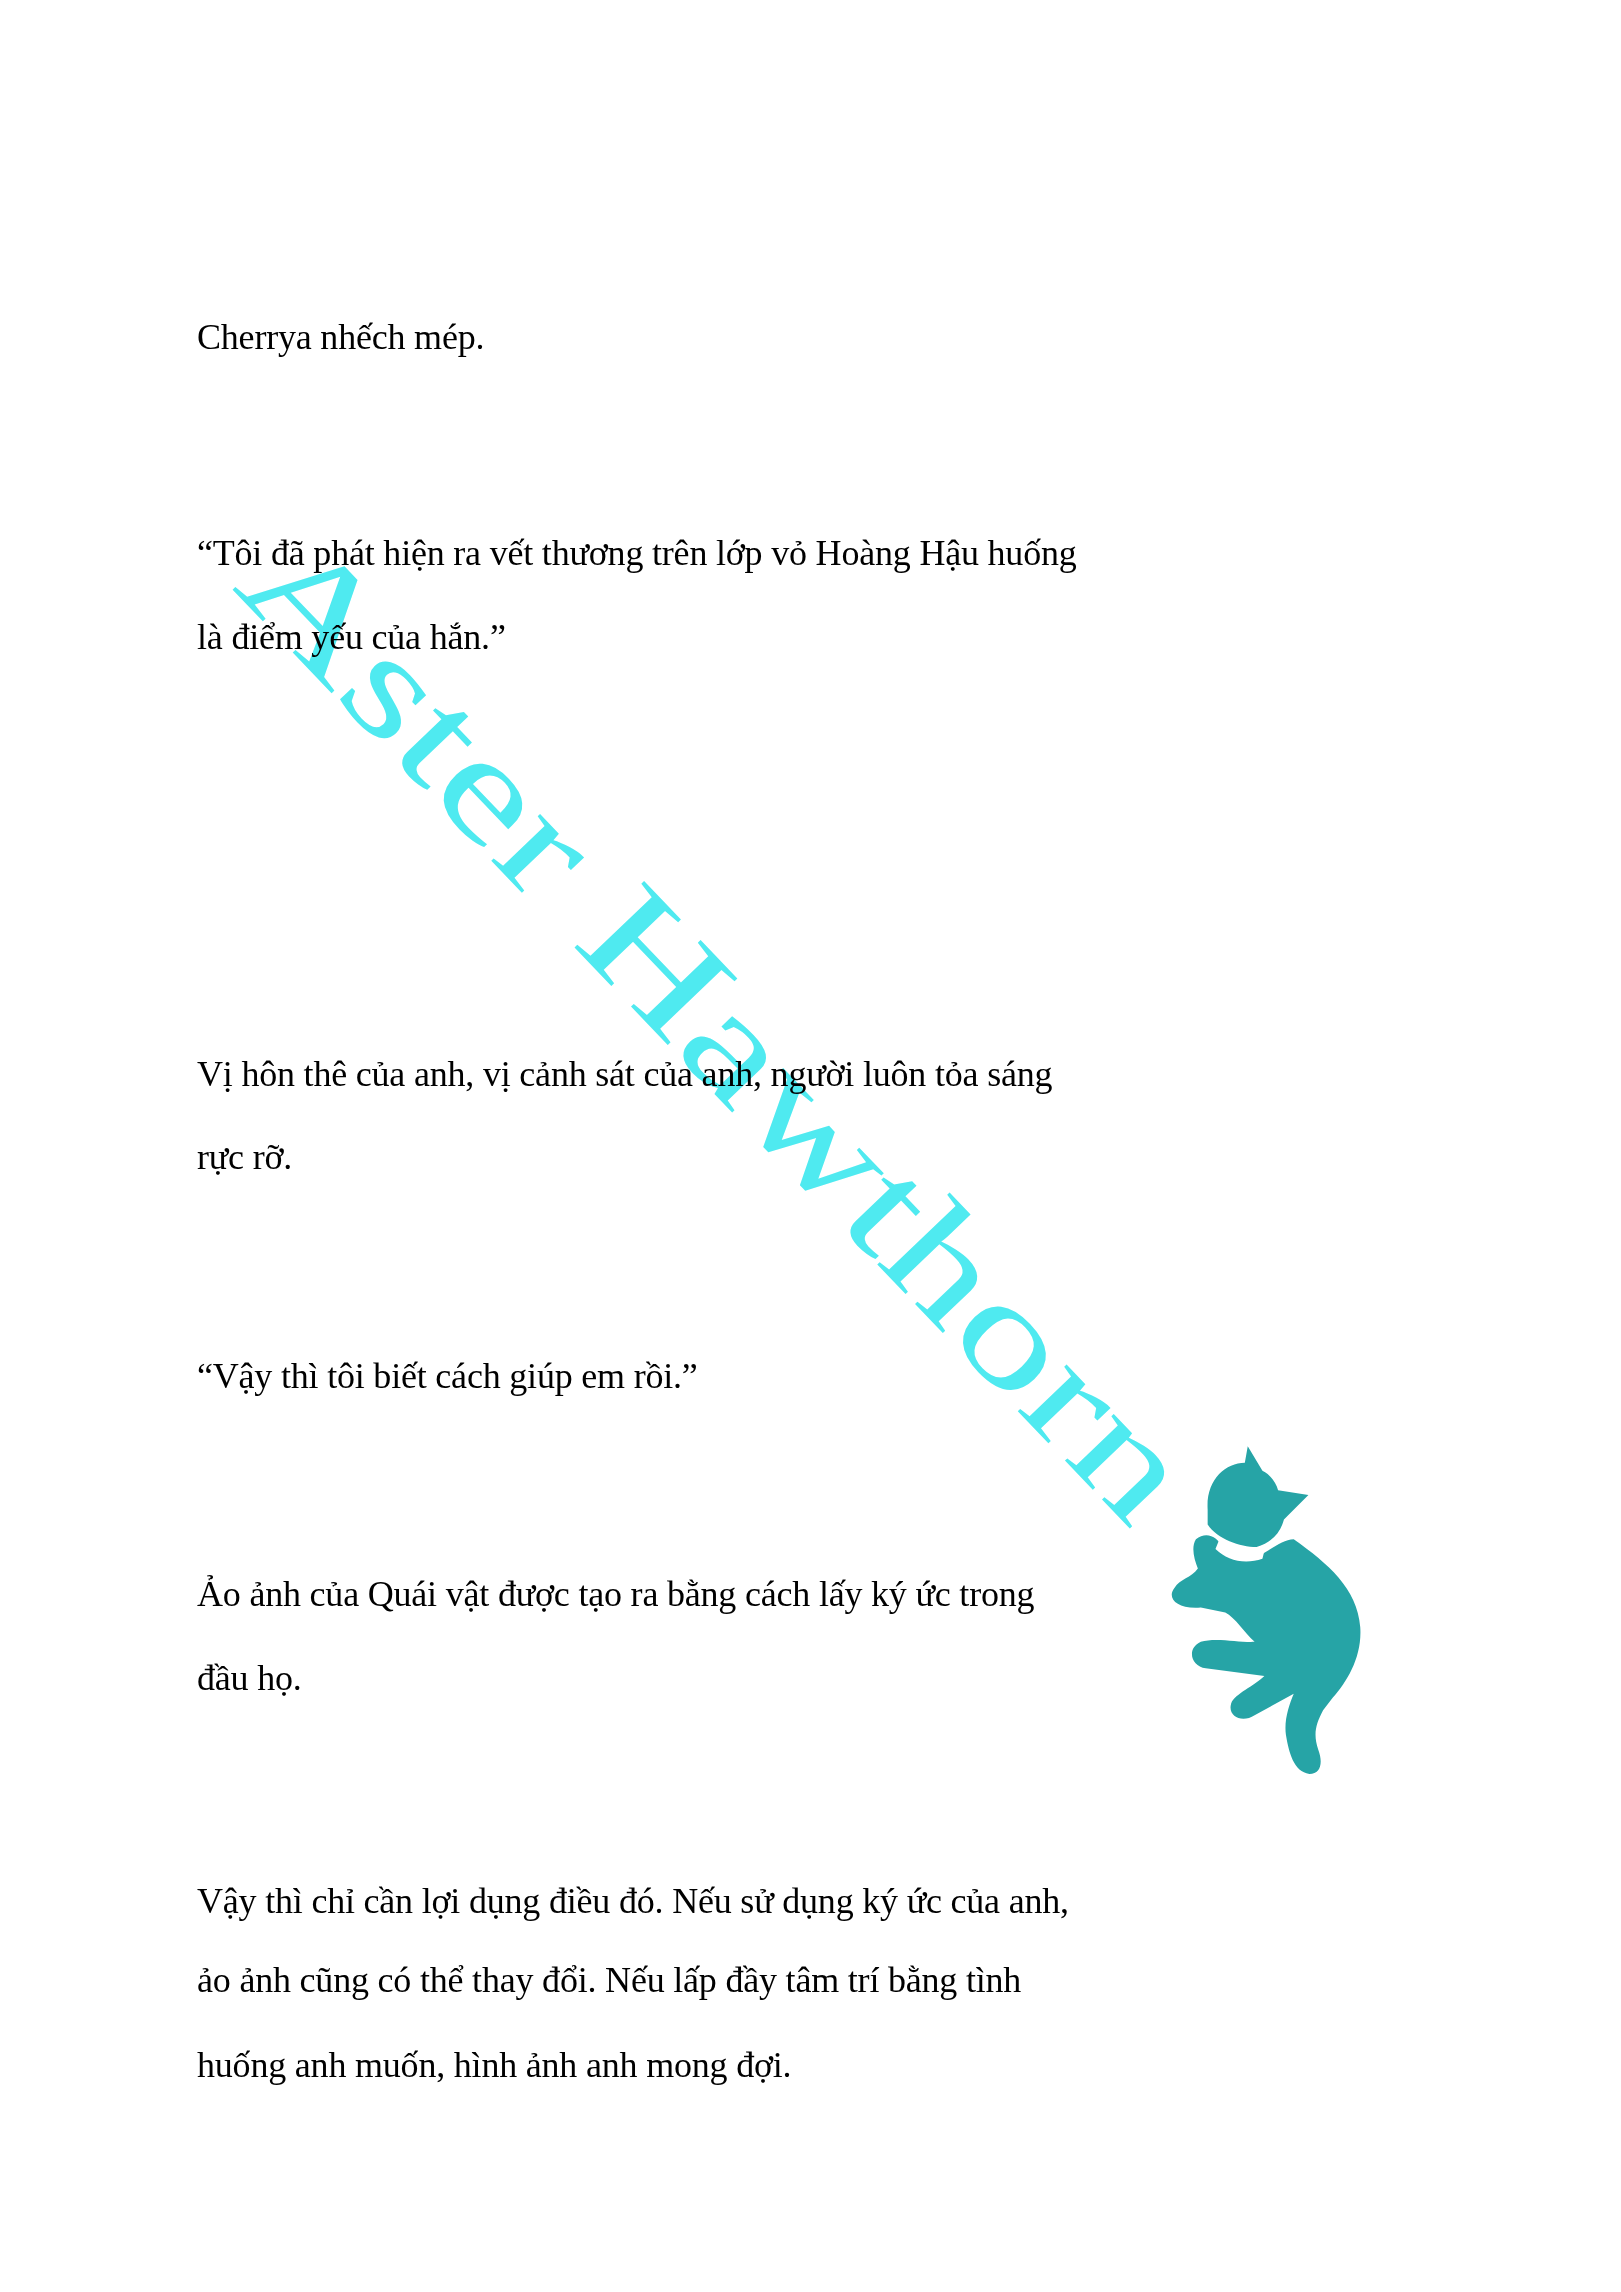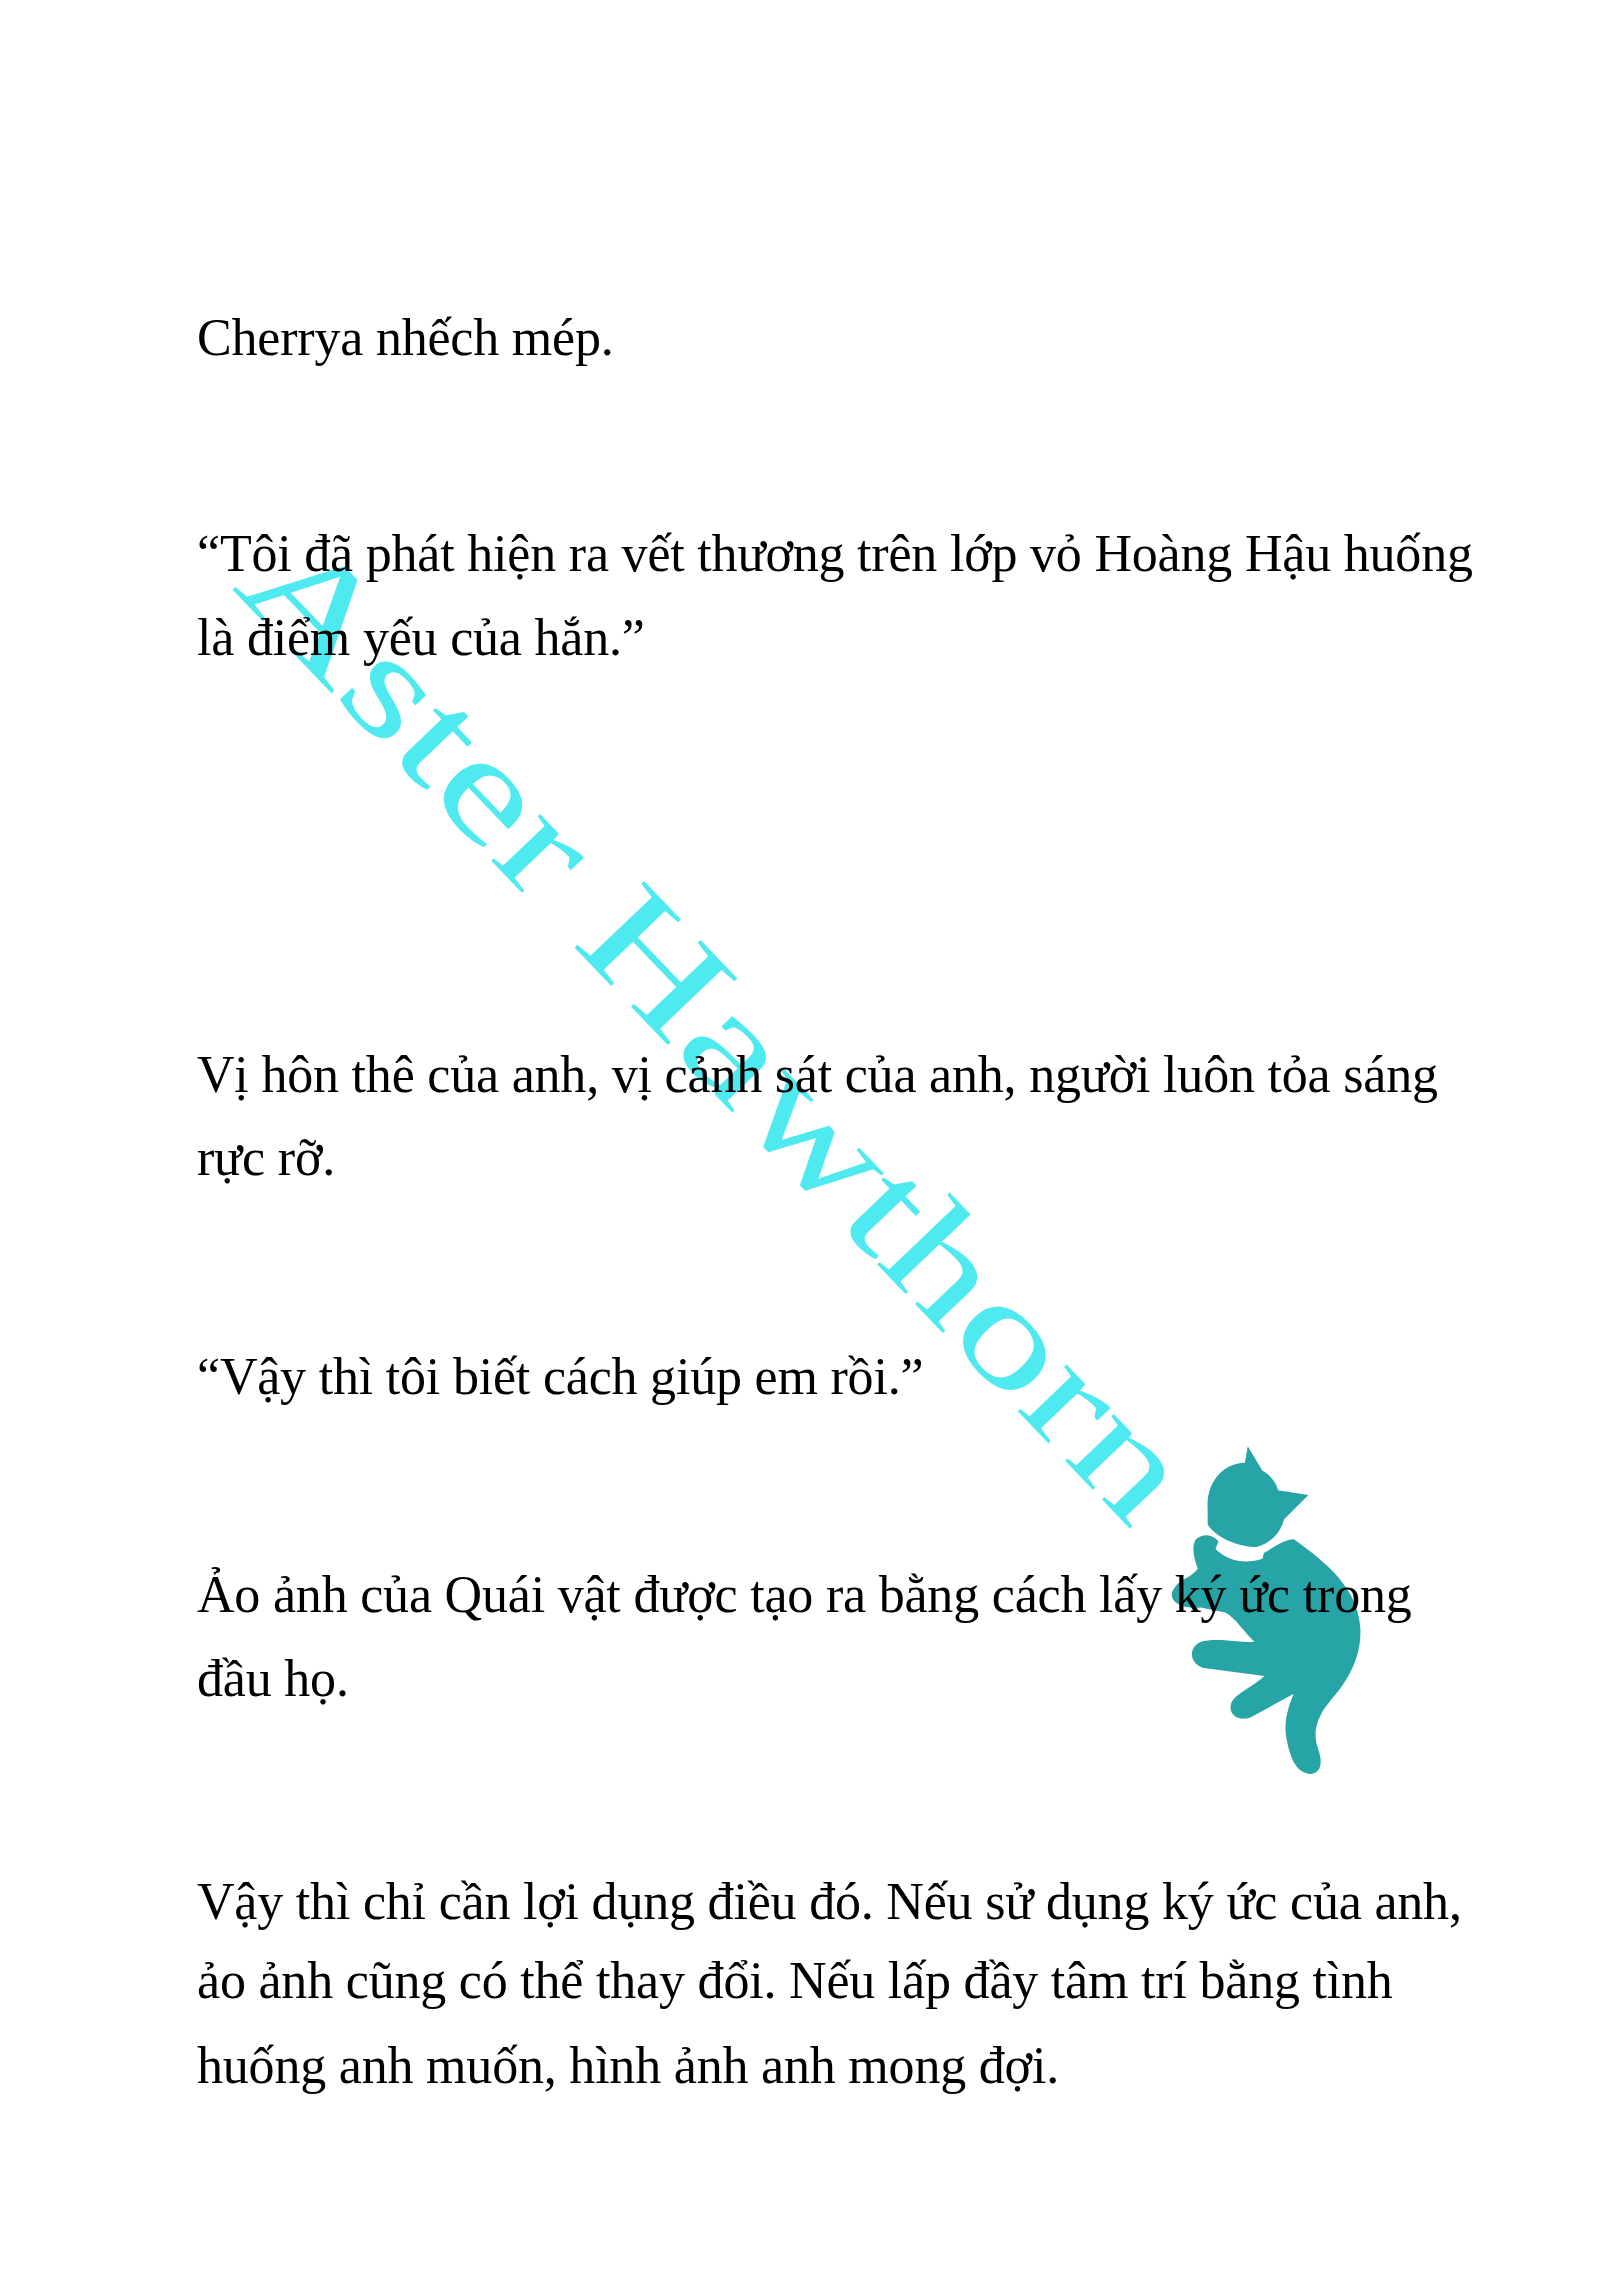--- a/index.html
+++ b/index.html
@@ -41,21 +41,21 @@
     .text-layer {
       position: absolute;
       left: 0; top: 0;
       width: 1621px;
       height: 2293px;
       z-index: 2;
     }
     .line {
       position: absolute;
       left: 197px;
-      font-size: 52px;
+      font-size: 36px;
       line-height: 59px;
       height: 59px;
       white-space: nowrap;
       color: #000000;
       letter-spacing: -0.2px;
     }
   </style>
 </head>
 <body>
 

